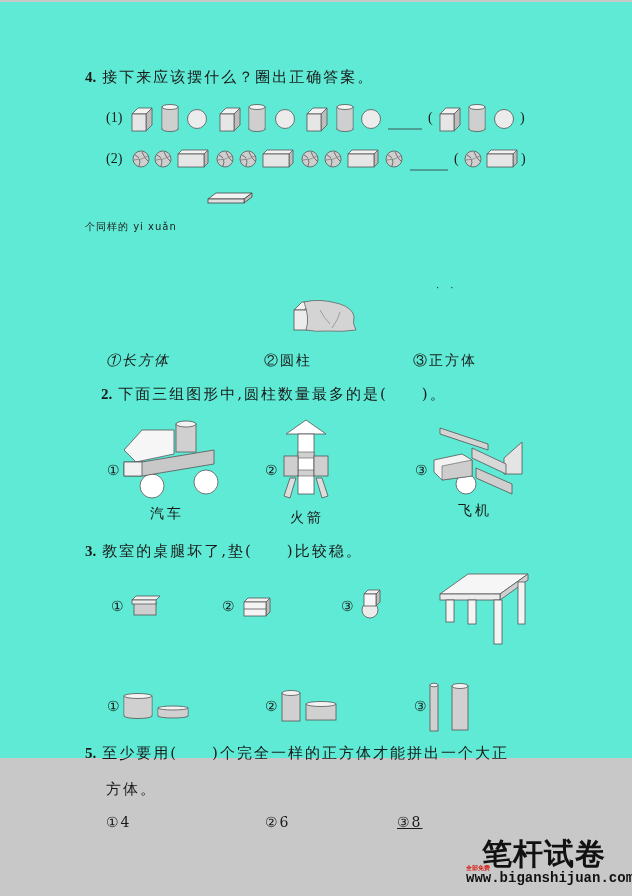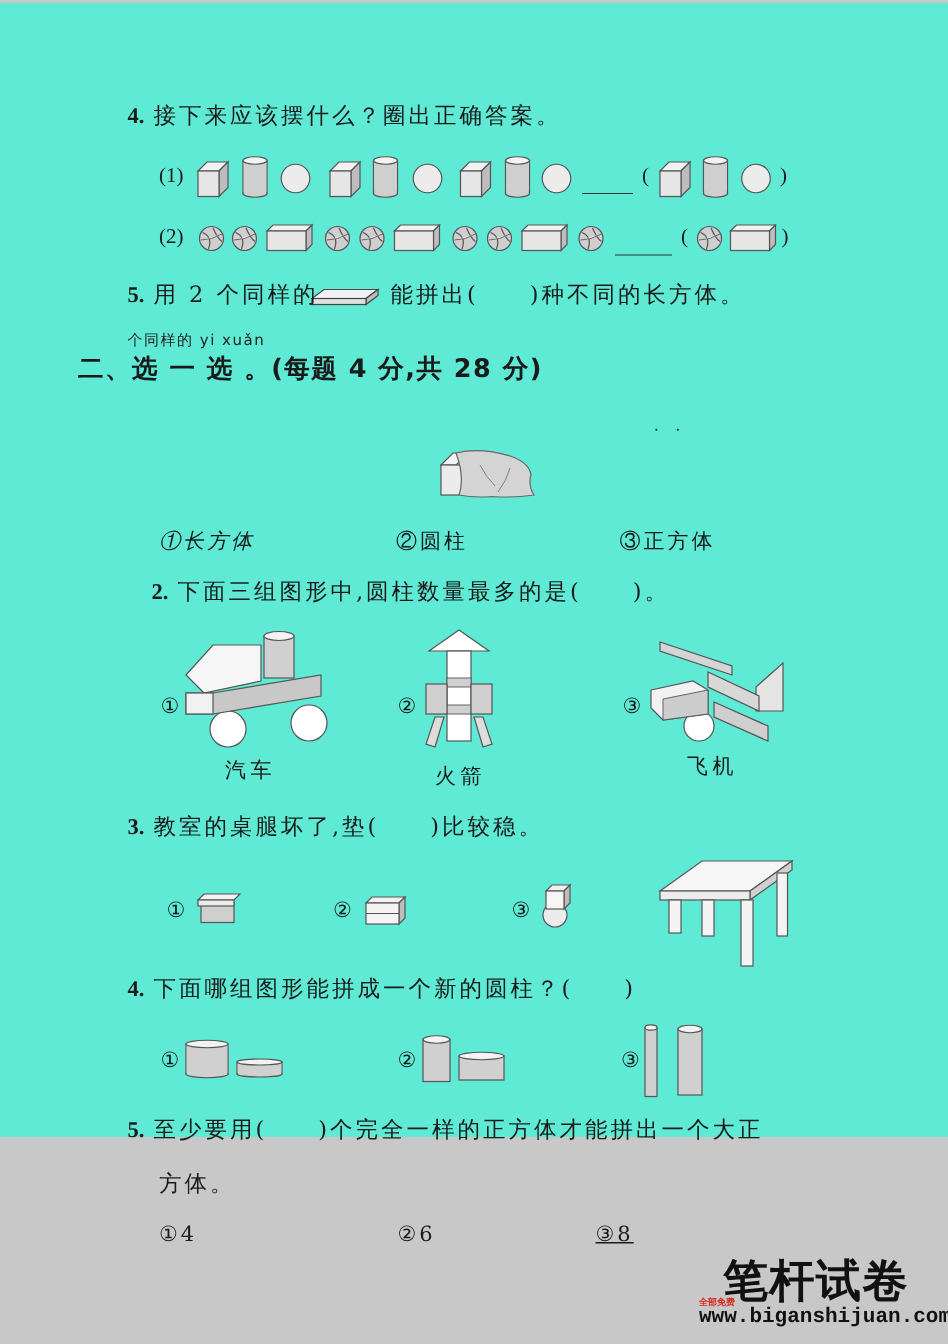--- a/index.html
+++ b/index.html
@@ -90,26 +90,22 @@
     <rect x="208" y="197" width="36" height="4" fill="#e0e0e0" stroke="#444" stroke-width="0.8"></rect>
   </svg>
 
   <div class="abs row-lbl" style="left:428px;top:108px;">(</div>
   <div class="abs row-lbl" style="left:520px;top:108px;">)</div>
 
   <div class="abs row-lbl" style="left:106px;top:149px;">(2)</div>
   <div class="abs row-lbl" style="left:454px;top:149px;">(</div>
   <div class="abs row-lbl" style="left:521px;top:149px;">)</div>
 
-  <div class="abs q" style="left:85px;top:185px;">
-    <span class="qn">5.</span><span>用 2 个同样的</span><span style="display:inline-block;width:48px;"></span><span>能拼出(　　)种不同的长方体。</span>
-  </div>
 
   <div class="abs pinyin" style="left:85px;top:218px;">个同样的  yi  xuǎn</div>
-  <div class="abs sec" style="left:52px;top:232px;">二、选 一 选 。(每题 4 分,共 28 分)</div>
 
   <div class="abs" style="left:436px;top:280px;font-size:10px;letter-spacing:4px;">· ·</div>
   <svg style="left:292px;top:296px;" width="70" height="42">
     <polygon points="2,12 10,4 20,4 12,12" fill="#f2f2f2" stroke="#555" stroke-width="0.8"></polygon>
     <rect x="2" y="12" width="14" height="20" fill="#ececec" stroke="#555" stroke-width="0.8"></rect>
     <path d="M12,4 Q28,0 48,6 Q60,10 62,18 Q60,26 64,32 Q50,34 36,33 Q24,34 14,32 Q18,20 12,4 Z" fill="#d4d4d4" stroke="#666" stroke-width="0.8"></path>
     <path d="M28,12 Q32,20 38,26 M48,14 Q46,22 40,30" fill="none" stroke="#777" stroke-width="0.6"></path>
   </svg>
   <div class="abs opt" style="left:106px;top:350px;font-style:italic;">①长方体</div>
   <div class="abs opt" style="left:264px;top:350px;">②圆柱</div>
@@ -182,23 +178,20 @@
   <svg style="left:440px;top:572px;" width="94" height="72">
     <polygon points="0,20 28,0 88,0 60,20" fill="#f6f6f6" stroke="#555" stroke-width="0.8"></polygon>
     <polygon points="60,20 88,0 88,6 60,26" fill="#d0d0d0" stroke="#555" stroke-width="0.8"></polygon>
     <rect x="0" y="20" width="60" height="6" fill="#ececec" stroke="#555" stroke-width="0.8"></rect>
     <rect x="6" y="26" width="8" height="22" fill="#f4f4f4" stroke="#555" stroke-width="0.8"></rect>
     <rect x="28" y="26" width="8" height="24" fill="#f4f4f4" stroke="#555" stroke-width="0.8"></rect>
     <rect x="78" y="8" width="7" height="42" fill="#f4f4f4" stroke="#555" stroke-width="0.8"></rect>
     <rect x="54" y="26" width="8" height="44" fill="#f4f4f4" stroke="#555" stroke-width="0.8"></rect>
   </svg>
 
-  <div class="abs q" style="left:85px;top:648px;">
-    <span class="qn">4.</span><span>下面哪组图形能拼成一个新的圆柱？(　　)</span>
-  </div>
   <div class="abs opt" style="left:107px;top:696px;">①</div>
   <svg style="left:124px;top:690px;" width="70" height="30">
     <rect x="0" y="4" width="28" height="20" fill="#d0d0d0" stroke="#555" stroke-width="0.8"></rect>
     <ellipse cx="14" cy="24" rx="14" ry="2.5" fill="#d0d0d0" stroke="#555" stroke-width="0.8"></ellipse>
     <rect x="0.5" y="4" width="27" height="20" fill="#d0d0d0"></rect>
     <ellipse cx="14" cy="4" rx="14" ry="2.5" fill="#f3f3f3" stroke="#555" stroke-width="0.8"></ellipse>
     <rect x="34" y="16" width="30" height="8" fill="#d0d0d0" stroke="#555" stroke-width="0.8"></rect>
     <ellipse cx="49" cy="24" rx="15" ry="2" fill="#d0d0d0" stroke="#555" stroke-width="0.8"></ellipse>
     <rect x="34.5" y="16" width="29" height="8" fill="#d0d0d0"></rect>
     <ellipse cx="49" cy="16" rx="15" ry="2" fill="#f3f3f3" stroke="#555" stroke-width="0.8"></ellipse>

